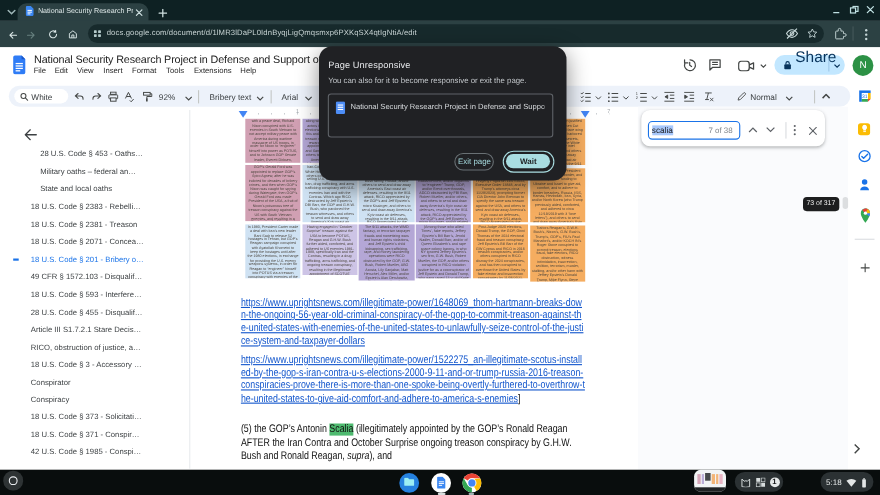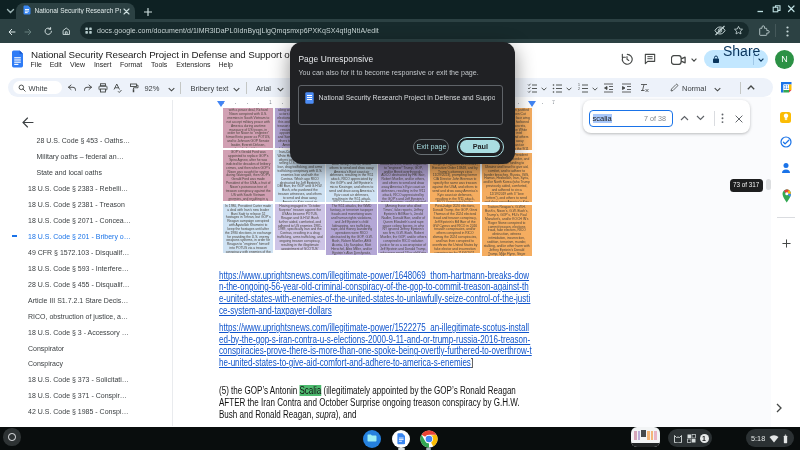--- a/index.html
+++ b/index.html
@@ -386,21 +386,21 @@
     <div class="abs" style="left:8px;top:43px;width:205px;height:40px;border:1px solid #5f6368;border-radius:3px;box-sizing:border-box"></div>
     <svg class="abs" style="left:14.5px;top:50px" width="9" height="12" viewBox="0 0 9 12">
       <rect x="0.3" y="0.3" width="8.4" height="11.4" rx="1.3" fill="#4d8df6"></rect>
       <rect x="2" y="3" width="5" height="1" fill="#fff"></rect>
         <rect x="2" y="5" width="5" height="1" fill="#fff"></rect>
         <rect x="2" y="7" width="5" height="1" fill="#fff"></rect>
       </svg>
     <div class="abs" style="left:28.2px;top:51.8px;width:176px;overflow:hidden;font-size:6.9px;color:#d6d9dc;white-space:nowrap">National Security Research Project in Defense and Support of the Unite</div>
     <div class="abs" style="left:123px;top:96.5px;width:36px;height:16px;border:1px solid #697074;border-radius:8.5px;box-sizing:border-box;text-align:center;font-size:7.2px;font-weight:400;color:#a6dbdf;line-height:14.5px">Exit page</div>
     <div class="abs" style="left:166.5px;top:94.2px;width:47px;height:20.3px;border:1.4px solid #a9dde1;border-radius:10.5px;box-sizing:border-box"></div>
-    <div class="abs" style="left:170px;top:97.8px;width:40px;height:13px;background:#a9dde1;border-radius:7px;text-align:center;font-size:7.3px;font-weight:600;color:#1f2123;line-height:13px">Paul</div>
+    <div class="abs" style="left:170px;top:97.8px;width:40px;height:13px;background:#a9dde1;border-radius:7px;text-align:center;font-size:7.3px;font-weight:600;color:#1f2123;line-height:13px">Wait</div>
   </div>
 
   <div class="abs" id="shelf"></div>
   <div class="abs" style="left:3.4px;top:428.4px;width:17.2px;height:17.2px;border-radius:50%;background:#2e3334"></div>
   <div class="abs" style="left:8.2px;top:433.2px;width:7.6px;height:7.6px;border:1.5px solid #e8eaed;border-radius:50%;box-sizing:border-box"></div>
 
   <div class="abs" style="left:363px;top:429.8px;width:18px;height:18px;border-radius:50%;background:#2581df"></div>
   <svg class="abs" style="left:367px;top:434.3px" width="10" height="8" viewBox="0 0 10 8">
     <path d="M0.5,1.2 a0.8,0.8 0 0 1 0.8,-0.8 h2.6 l1,1.2 h3.8 a0.8,0.8 0 0 1 0.8,0.8 v4.4 a0.8,0.8 0 0 1 -0.8,0.8 h-7.4 a0.8,0.8 0 0 1 -0.8,-0.8 z" fill="#9ceef4"></path>
     </svg>

